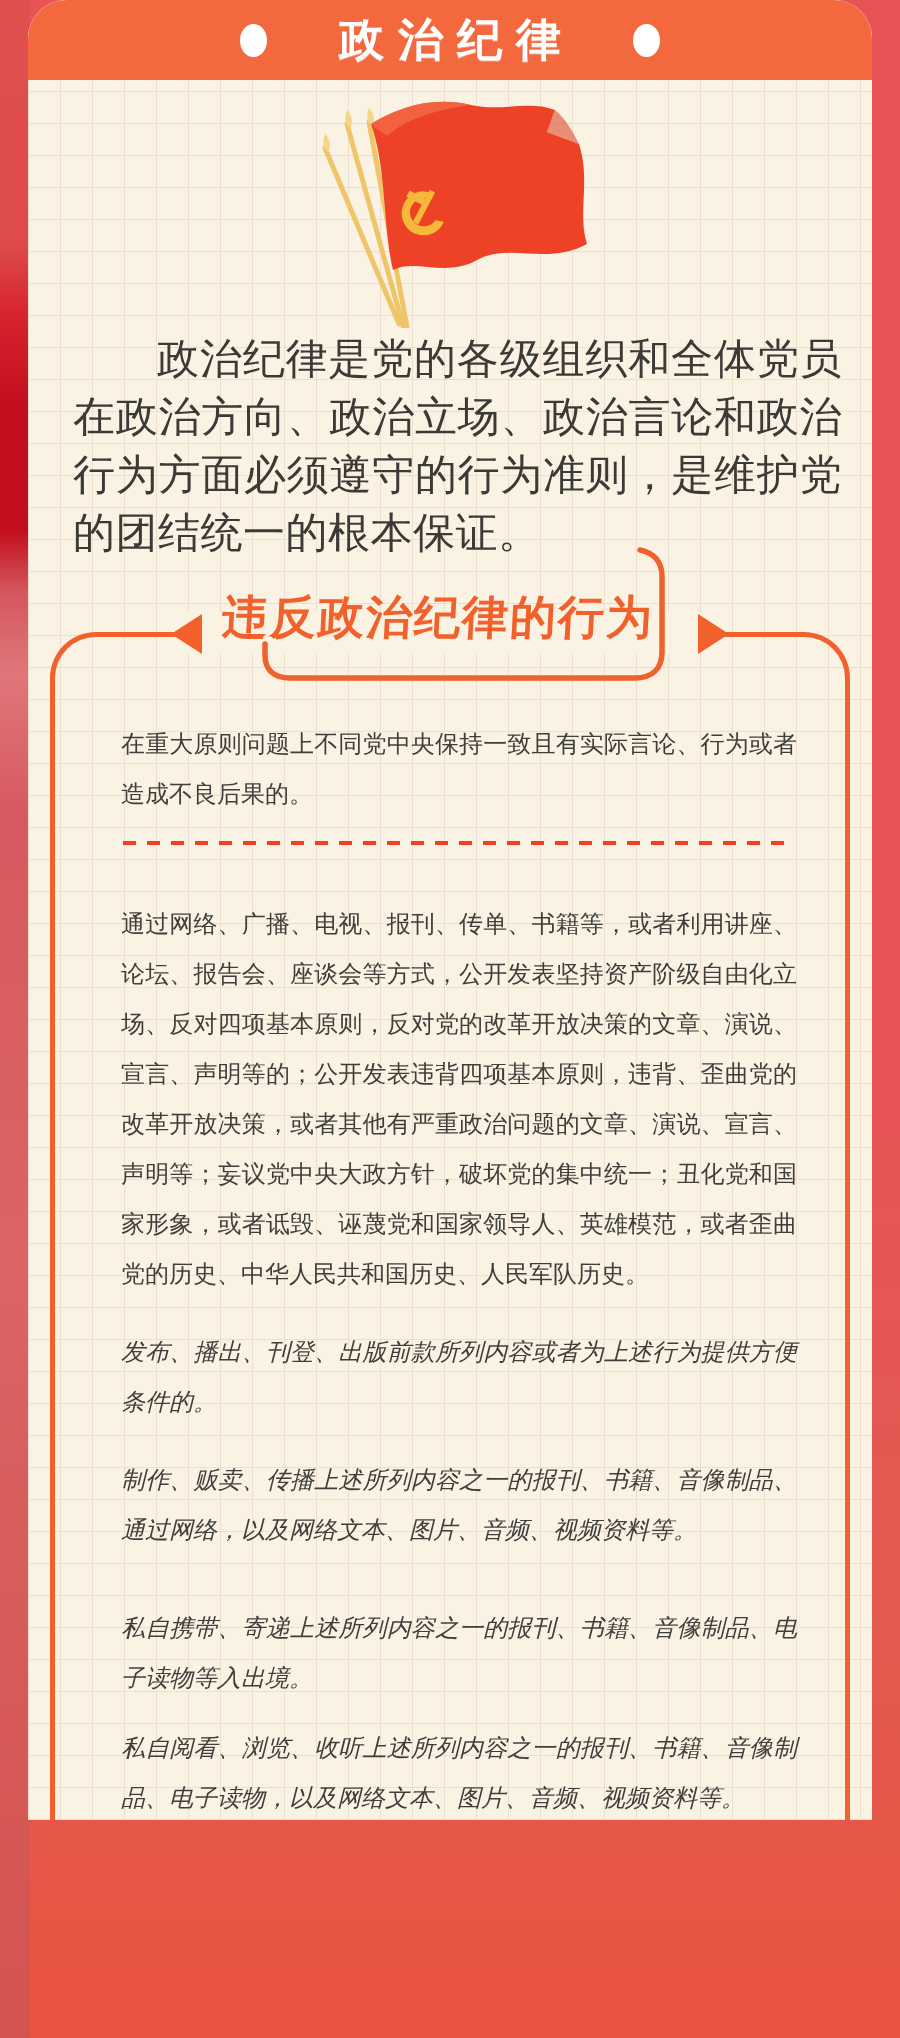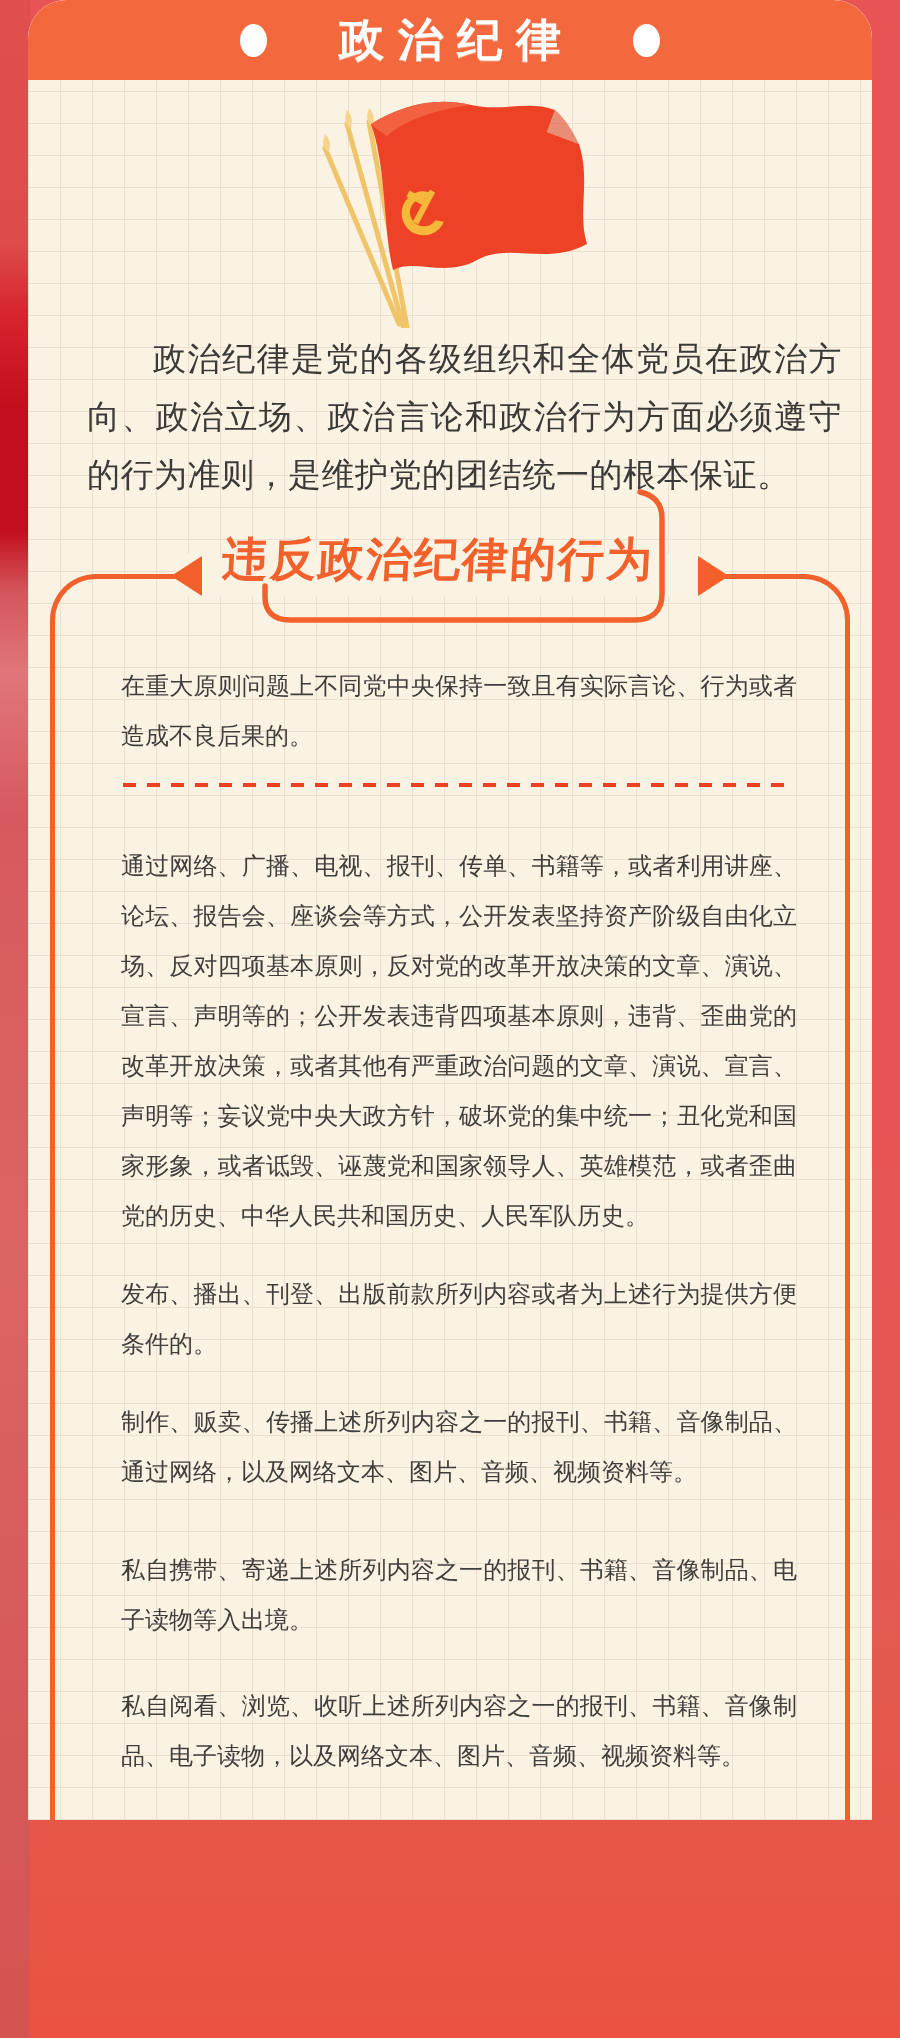--- a/index.html
+++ b/index.html
@@ -57,22 +57,22 @@
       repeating-linear-gradient(90deg, #ecdfcf 0 1.5px, transparent 1.5px 32px);
   }
 
   .flag-wrap {
     height: 242px;
     display: flex; justify-content: center;
     padding-top: 10px;
   }
 
   .intro {
-    margin: 8px 30px 0 59px;
-    font-size: 33px;
+    margin: 8px 30px 0 45px;
+    font-size: 42px;
     line-height: 58px;
     color: #3c3a37;
     text-align: justify;
     text-indent: 2em;
     letter-spacing: 0.5px;
   }
 
   
   .box {
     position: relative;
@@ -101,23 +101,23 @@
     white-space: nowrap;
   }
 
   .box p {
     font-size: 24px;
     line-height: 50px;
     color: #403e3b;
     text-align: justify;
     letter-spacing: 0;
   }
-  .box p + p { margin-top: 28px; }
+  .box p + p { margin-top: 28px; font-style: italic; }
   .box p:nth-of-type(5) { margin-top: 48px; }
-  .box p:nth-of-type(6) { margin-top: 36px; }
+  .box p:nth-of-type(6) { margin-top: 20px; }
 
   .dashed {
     height: 4px;
     margin: 22px 10px 0 2px;
     background: repeating-linear-gradient(90deg,
       #ef4023 0 13px, transparent 13px 24px);
   }
   .dashed.mid { margin-top: 22px; margin-bottom: 54px; }
   .dashed.bottom {
     position: absolute;

